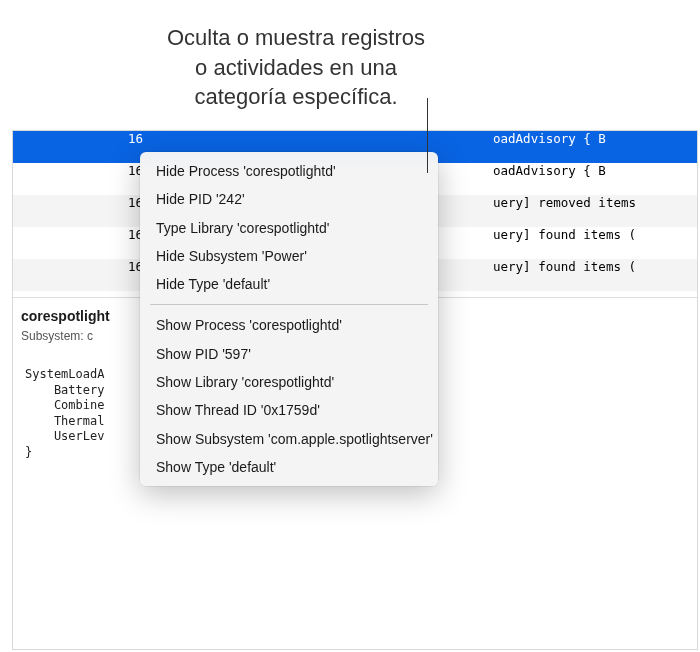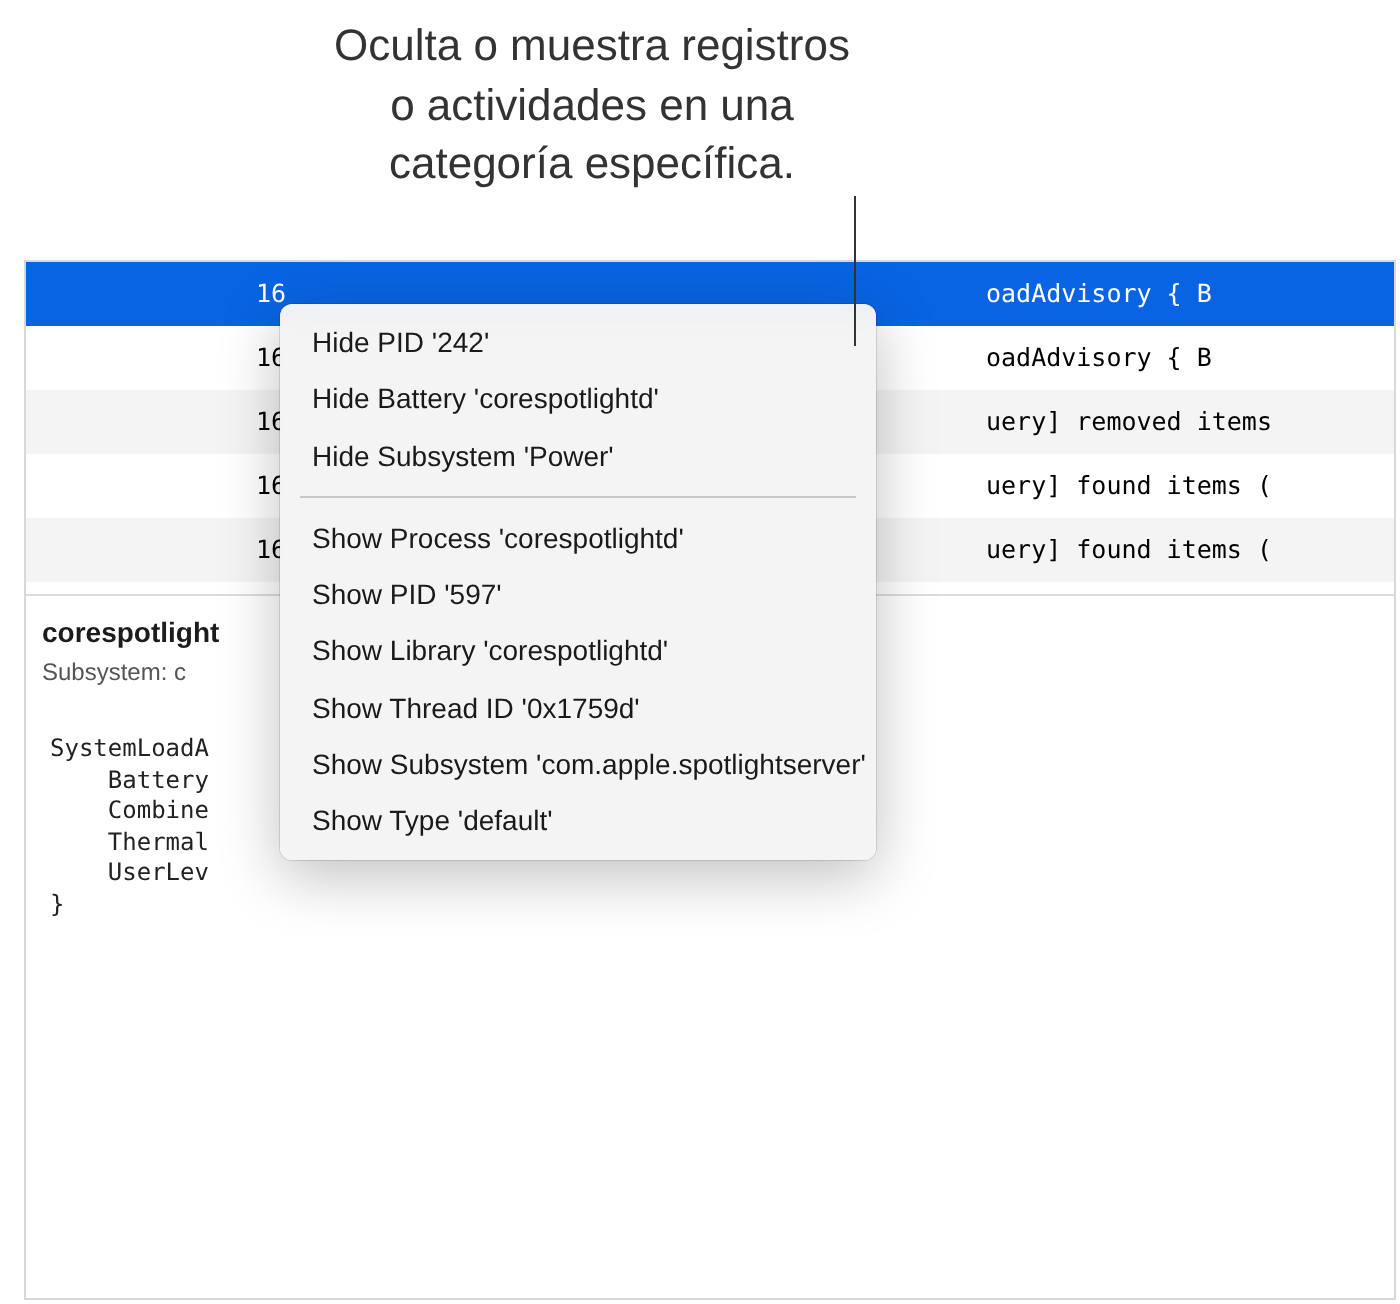--- a/index.html
+++ b/index.html
@@ -7,21 +7,21 @@
       font-family: -apple-system, "Helvetica Neue", Helvetica, Arial, sans-serif;
       font-size: 13px;
       background: #fff;
       width: 700px;
       height: 652px;
       overflow: hidden;
       position: relative;
     }
     .caption-wrap {
       width: 592px;
-      padding-top: 8px;
+      padding-top: 23px;
       display: flex;
       justify-content: center;
       position: relative;
       z-index: 1;
     }
     .caption {
       color: #333;
       font-size: 22px;
       line-height: 1.35;
       text-align: center;
@@ -46,21 +46,20 @@
       border: 1px solid #d8d8d8;
       background: #fff;
       overflow: hidden;
     }
     .log-rows {
       font-family: "Menlo", "SF Mono", Consolas, monospace;
       font-size: 12.5px;
     }
     .row {
       display: flex;
-      align-items: center;
       height: 32px;
       border-bottom: 1px solid transparent;
       white-space: nowrap;
     }
     .row.sel { background: #0964e3; color: #fff; }
     .row.alt { background: #f4f4f4; }
     .row .ts {
       width: 140px;
       text-align: right;
       padding-right: 10px;
@@ -175,23 +174,25 @@
     Battery
     Combine
     Thermal
     UserLev
 }</div>
   </div>
 
 </div>
 
 <div class="ctx-menu">
+  <div class="ctx-item">Hide Process 'corespotlightd'</div>
   <div class="ctx-item">Hide PID '242'</div>
-  <div class="ctx-item">Hide Battery 'corespotlightd'</div>
+  <div class="ctx-item">Type Library 'corespotlightd'</div>
   <div class="ctx-item">Hide Subsystem 'Power'</div>
+  <div class="ctx-item">Hide Type 'default'</div>
 
   <div class="ctx-sep"></div>
 
   <div class="ctx-item">Show Process 'corespotlightd'</div>
   <div class="ctx-item">Show PID '597'</div>
   <div class="ctx-item">Show Library 'corespotlightd'</div>
   <div class="ctx-item">Show Thread ID '0x1759d'</div>
   <div class="ctx-item">Show Subsystem 'com.apple.spotlightserver'</div>
   <div class="ctx-item">Show Type 'default'</div>
 </div>

